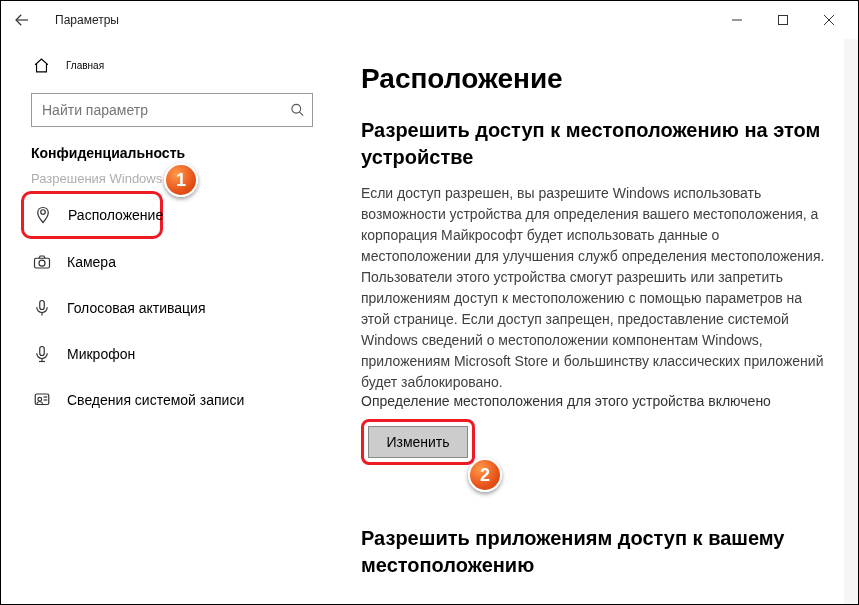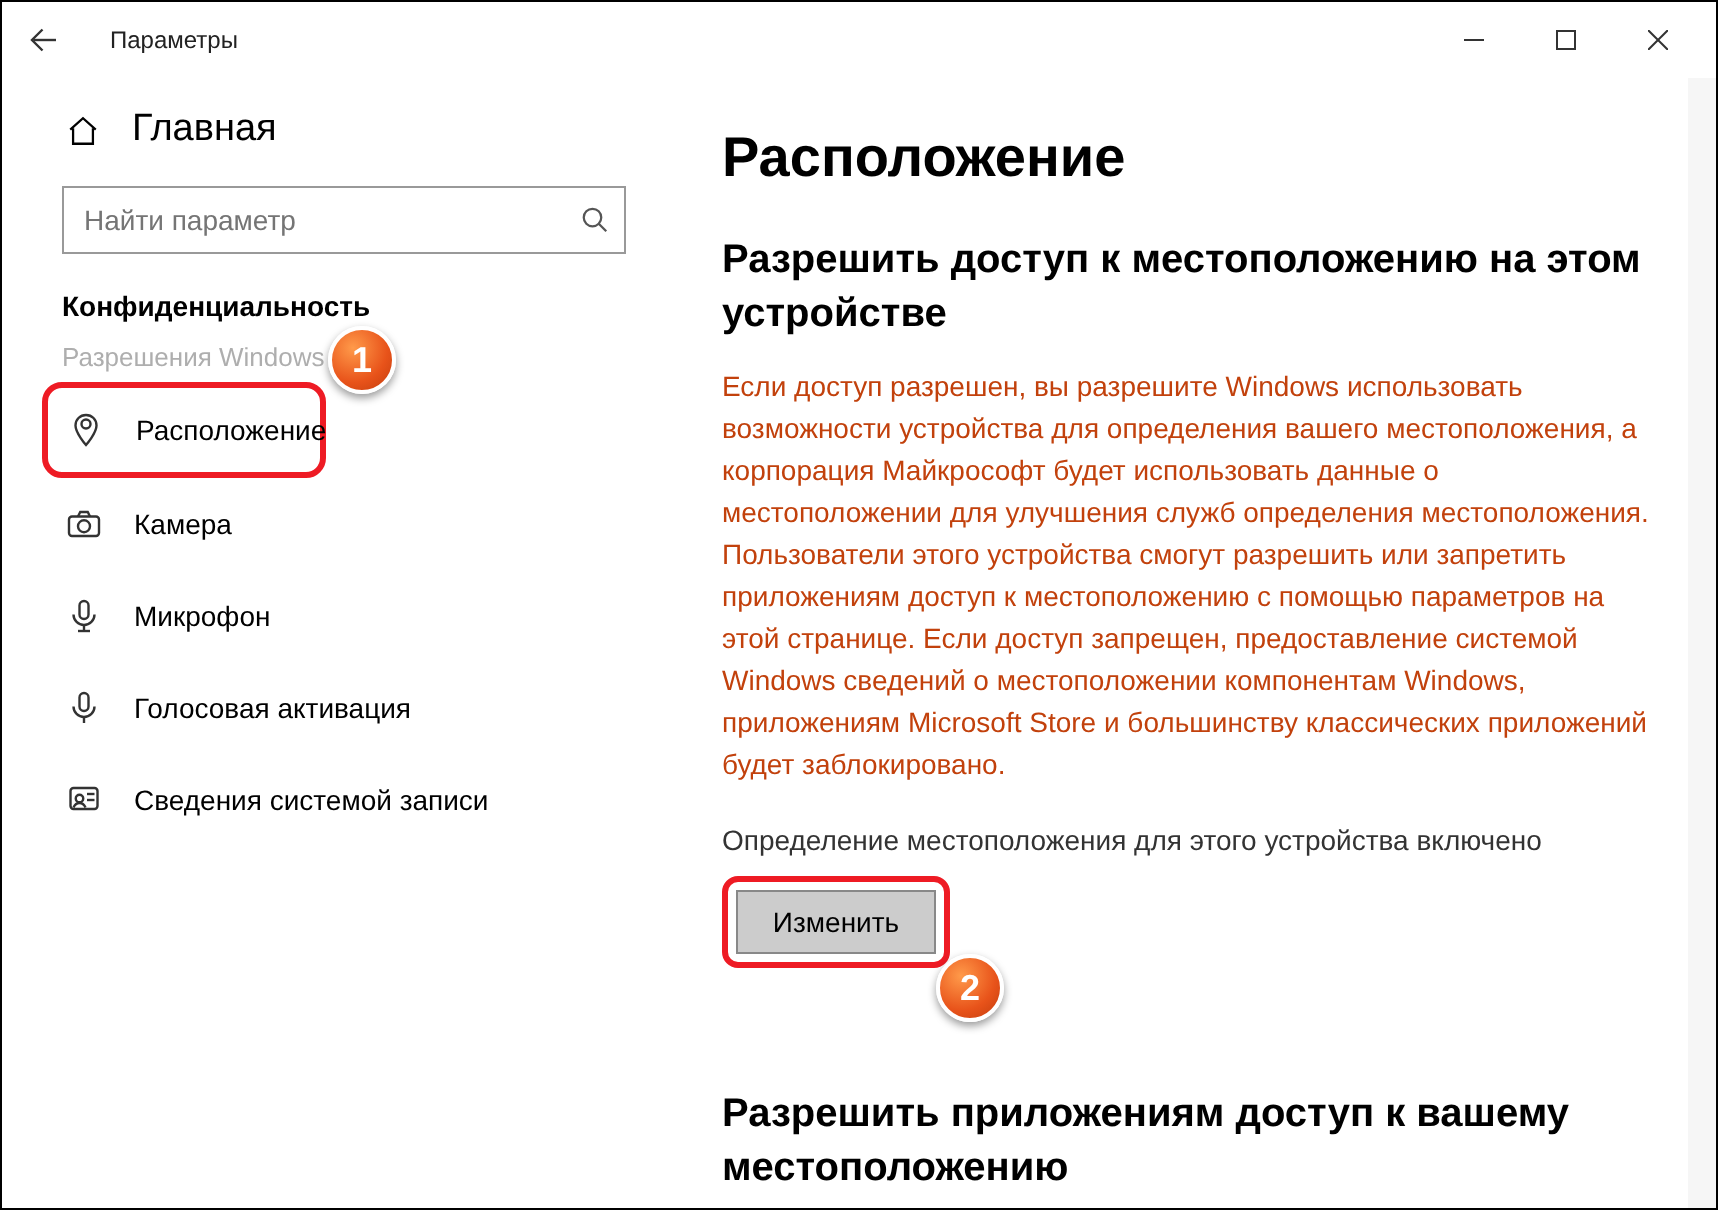--- a/index.html
+++ b/index.html
@@ -53,21 +53,21 @@
     padding: 20px 30px 20px 40px;
     overflow: hidden;
     position: relative;
   }
   
   .home-row {
     display: flex; align-items: center;
     height: 40px;
     padding-left: 32px;
     margin-top: 6px;
-    font-size: 19px;
+    font-size: 10px;
   }
   .home-row .icon { margin-right: 16px; }
   
   .search-wrap {
     margin: 8px 8px 14px 30px;
     position: relative;
   }
   .search-input {
     width: 100%;
     height: 34px;
@@ -117,21 +117,21 @@
   .nav-item.highlighted {
     border: 3px solid #ee1b24;
     border-radius: 10px;
     margin: 0 158px 0 20px;
     padding-left: 10px;
     height: 48px;
   }
   
   .h1 { font-size: 28px; font-weight: 600; margin: 4px 0 22px 0; }
   .h2 { font-size: 20px; font-weight: 600; margin: 0 0 12px 0; line-height: 1.35; }
-  .body-text { font-size: 14px; color: #c2410c; line-height: 1.5; margin-bottom: 19px; }
+  .body-text { font-size: 14px; color: #404040; line-height: 1.5; margin-bottom: 0; }
   .status-text { font-size: 14px; color: #333; margin-bottom: 10px; }
   .change-btn-wrap {
     display: inline-block;
     border: 3px solid #ee1b24;
     border-radius: 8px;
     padding: 4px;
     position: relative;
   }
   .change-btn {
     width: 100px; height: 32px;
@@ -249,35 +249,35 @@
       </span>
       <span>Камера</span>
     </div>
 
     <div class="nav-item">
       <span class="icon">
         <svg width="18" height="18" viewBox="0 0 24 24" fill="none" stroke="currentColor" stroke-width="1.6">
             <rect x="9" y="2" width="6" height="12" rx="3"></rect>
             <path d="M5 11 a7 7 0 0 0 14 0"></path>
             <line x1="12" y1="18" x2="12" y2="22"></line>
-            <line x1="8" y1="22" x2="16" y2="22"></line>
-          </svg>
-      </span>
-      <span>Микрофон</span>
+          </svg>
+      </span>
+      <span>Голосовая активация</span>
     </div>
 
     <div class="nav-item">
       <span class="icon">
         <svg width="18" height="18" viewBox="0 0 24 24" fill="none" stroke="currentColor" stroke-width="1.6">
             <rect x="9" y="2" width="6" height="12" rx="3"></rect>
             <path d="M5 11 a7 7 0 0 0 14 0"></path>
             <line x1="12" y1="18" x2="12" y2="22"></line>
-          </svg>
-      </span>
-      <span>Голосовая активация</span>
+            <line x1="8" y1="22" x2="16" y2="22"></line>
+          </svg>
+      </span>
+      <span>Микрофон</span>
     </div>
 
 
     <div class="nav-item">
       <span class="icon">
         <svg width="18" height="18" viewBox="0 0 24 24" fill="none" stroke="currentColor" stroke-width="1.6">
             <rect x="3" y="4" width="18" height="14" rx="2"></rect>
             <circle cx="9" cy="11" r="2.5"></circle>
             <path d="M5 17 c1-2.3 3-3 4-3 s3 .7 4 3"></path>
             <line x1="14" y1="8" x2="19" y2="8"></line>

